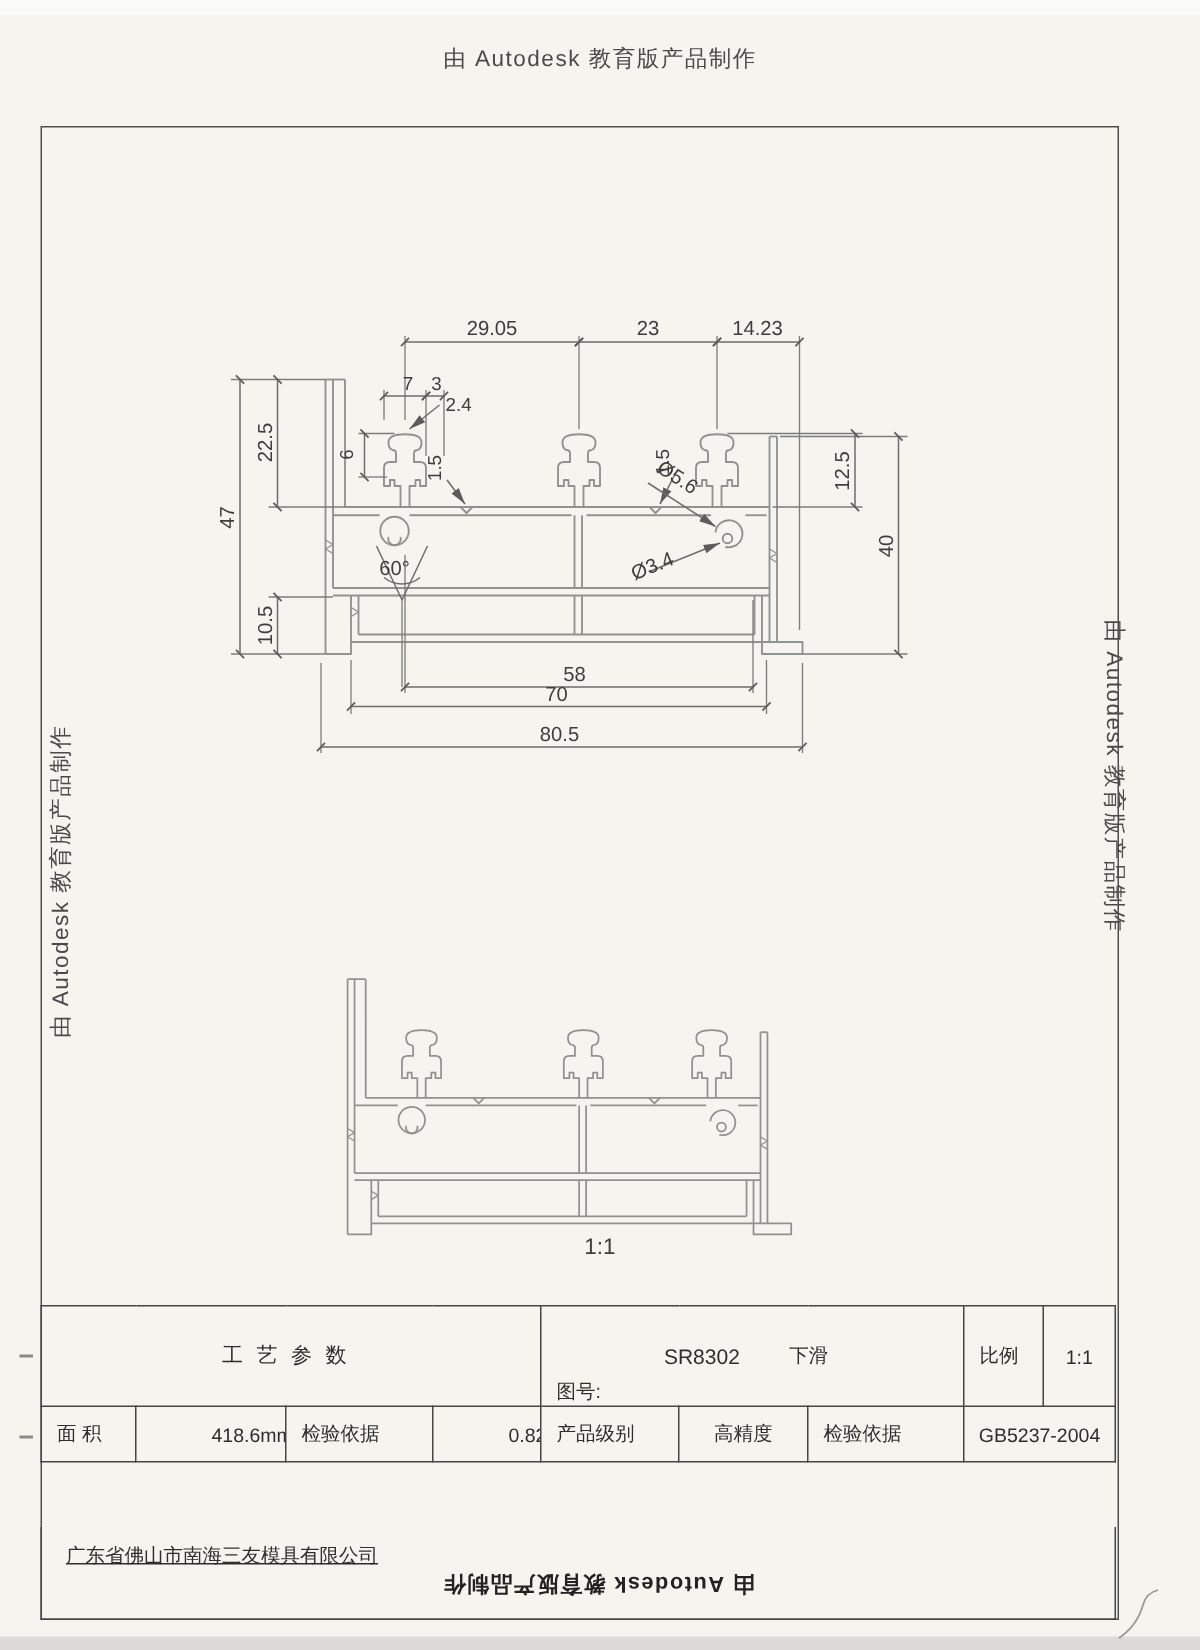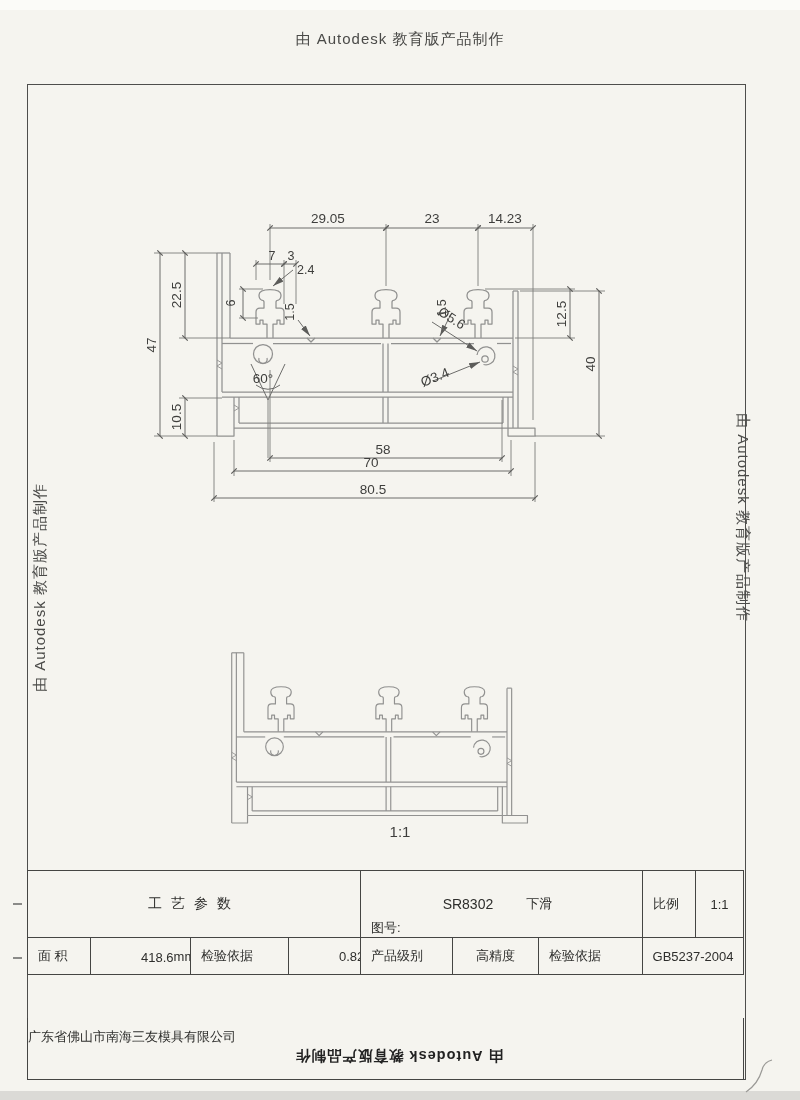--- a/index.html
+++ b/index.html
@@ -27,21 +27,21 @@
   .tb td { border:1.6px solid #454543; color:#2e2e2c; font-size:13px; padding:0 0 0 10px; height:37px; vertical-align:middle; white-space:nowrap; overflow:hidden; }
   .tb tr.hdr td { height:38px; }
   .tb td.center { text-align:center; padding:0; }
   .tb .proc { text-align:center; letter-spacing:9px; font-size:14px; padding:0; }
   .tb .valcell { display:flex; justify-content:space-between; align-items:flex-end; padding-right:10px;margin-left:40px; }
   .tb .valcell sup { font-size:10px; position:relative; top:-4px; }
   .dno { display:flex; align-items:center; }
   .dno span { display:inline-block; }
   .dno .lbl { margin-right:42px;margin-top:48px; }
   .dno .num { margin-right:33px; font-size:14px; }
-  .company { position:absolute; left:27px; top:1018px; width:717px; height:62px; border:1.6px solid #454543; border-top:none; padding:8px 0 0 0; color:#2e2e2c; }
+  .company { position:absolute; left:27px; top:1018px; width:717px; height:62px; border:1.6px solid #454543; border-top:none; padding:8px 0 0 16px; color:#2e2e2c;text-decoration:underline; }
   .company div { font-size:13px; line-height:22px; white-space:nowrap; }
   .curl { position:absolute; left:738px; top:1040px; }
 </style>
 </head>
 <body>
 
 <div class="band-top"></div>
 <div class="band-bottom"></div>
 
 <div class="wm wm-top">由 Autodesk 教育版产品制作</div>

